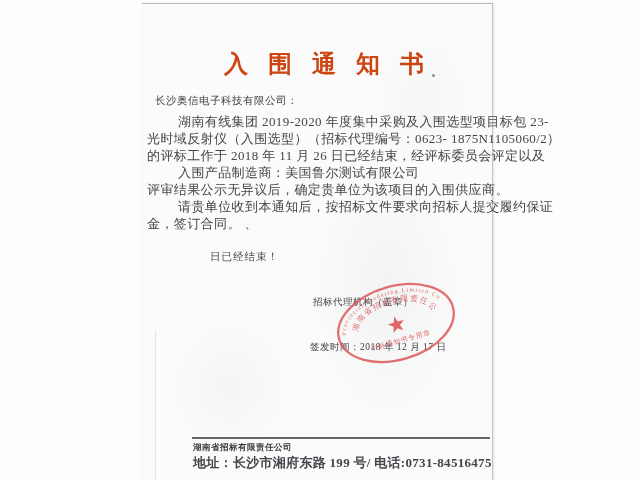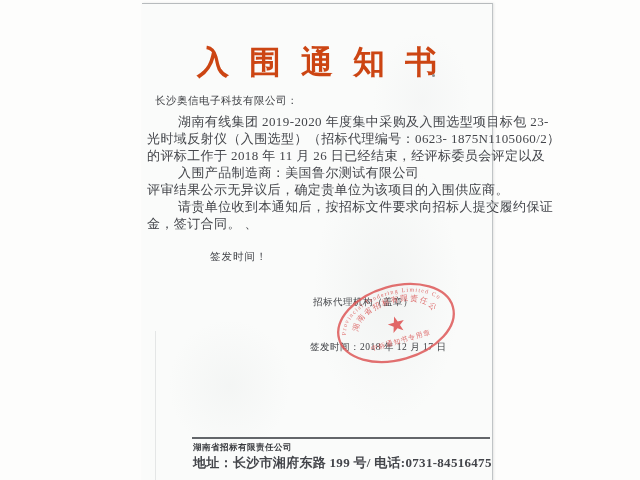--- a/index.html
+++ b/index.html
@@ -19,23 +19,23 @@
       radial-gradient(closest-side at 70% 60%, rgba(170,180,180,0.10), rgba(170,180,180,0) 70%),
       radial-gradient(closest-side at 25% 80%, rgba(170,180,180,0.08), rgba(170,180,180,0) 70%),
       radial-gradient(closest-side at 80% 20%, rgba(200,205,210,0.10), rgba(200,205,210,0) 70%);
     border-top:1px solid #b7bbbd;
     border-right:1px solid #c0c4c6;
     box-shadow:1px 0 2px rgba(120,125,128,0.18);
   }
   .title{
     position:absolute;
     left:0;top:37px;width:100%;
-    margin:0;
+    margin:7px;
     text-align:center;
-    font-size:32px;
+    font-size:24px;
     font-weight:bold;
     color:#cc4513;
     letter-spacing:20px;
     padding-left:20px;
     box-sizing:border-box;
     white-space:nowrap;
   }
   .speck{
     position:absolute;
     width:3px;height:3px;
@@ -141,21 +141,21 @@
     <div class="bodytext">
       <div class="line indent">湖南有线集团 2019-2020 年度集中采购及入围选型项目标包 23-</div>
       <div class="line">光时域反射仪（入围选型）（招标代理编号：0623- 1875N1105060/2）</div>
       <div class="line">的评标工作于 2018 年 11 月 26 日已经结束，经评标委员会评定以及</div>
       <div class="line indent">入围产品制造商：美国鲁尔测试有限公司</div>
       <div class="line">评审结果公示无异议后，确定贵单位为该项目的入围供应商。</div>
       <div class="line indent">请贵单位收到本通知后，按招标文件要求向招标人提交履约保证</div>
       <div class="line">金，签订合同。 、</div>
     </div>
 
-    <div class="closing">签发时间！</div>
+    <div class="closing">日已经结束！</div>
 
     <div class="sig-label">招标代理机构（盖章）</div>
     <div class="issue-date">签发时间：2018 年 12 月 17 日</div>
 
     <svg class="stamp" viewBox="0 0 130 84" xmlns="http://www.w3.org/2000/svg">
       <defs>
         <path id="outerArc" d="M 12 42 A 53 30 0 0 1 118 42" fill="none"></path>
         <path id="innerArc" d="M 25 42 A 40 21 0 0 1 105 42" fill="none"></path>
       </defs>
       <ellipse cx="65" cy="42" rx="61" ry="38" fill="none" stroke="#dd5252" stroke-width="2.4"></ellipse>

